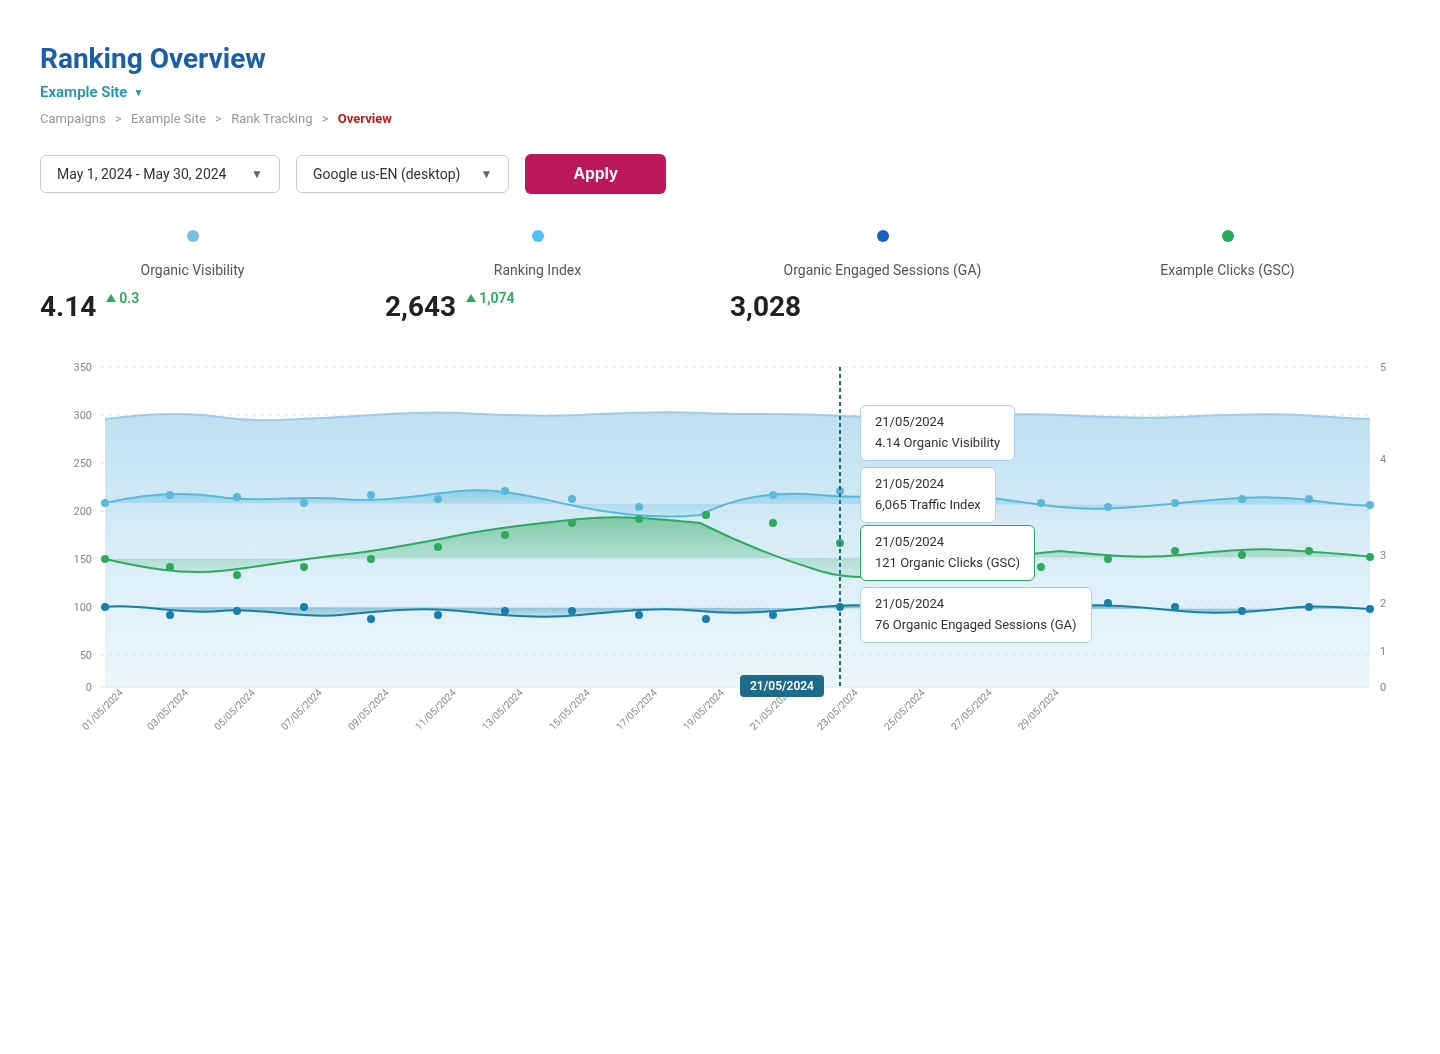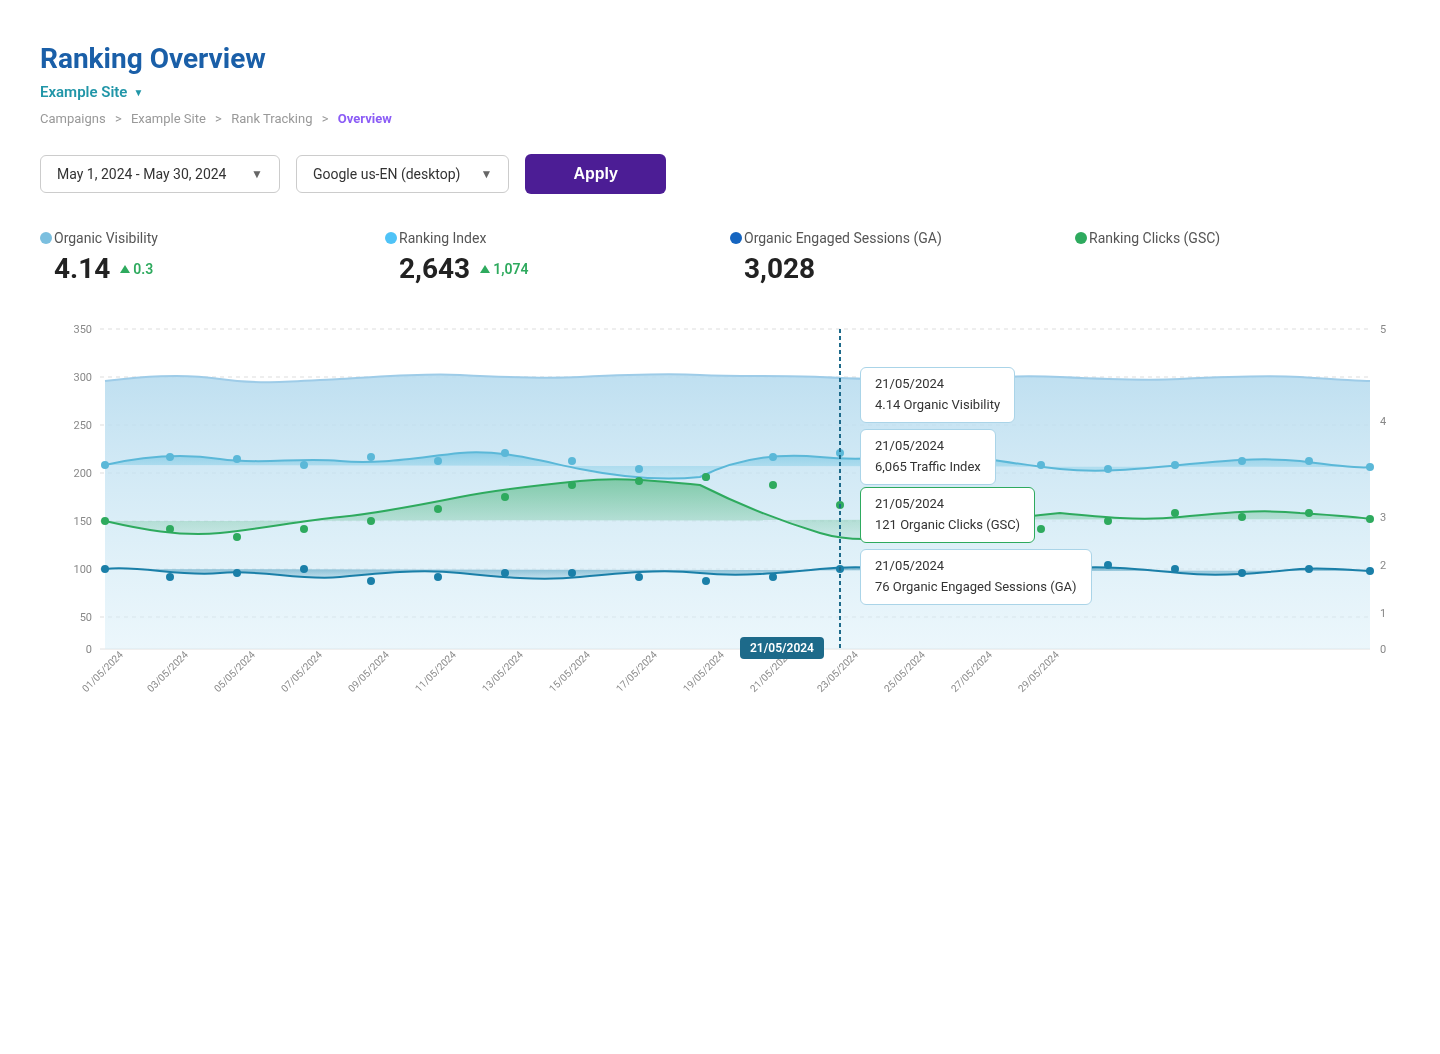--- a/index.html
+++ b/index.html
@@ -30,21 +30,21 @@
       font-size: 10px;
       color: #2196a8;
     }
     .breadcrumb {
       font-size: 13px;
       color: #999;
       margin-bottom: 28px;
     }
     .breadcrumb span.active {
       font-weight: 700;
-      color: #8b5cf6;
+      color: #b91c1c;
     }
     .breadcrumb .sep { margin: 0 6px; }
     .controls {
       display: flex;
       align-items: center;
       gap: 16px;
       margin-bottom: 36px;
     }
     .date-picker, .search-engine-picker {
       display: flex;
@@ -56,21 +56,21 @@
       font-size: 14px;
       color: #333;
       cursor: pointer;
       background: #fff;
       gap: 20px;
     }
     .date-picker { min-width: 240px; }
     .search-engine-picker { min-width: 210px; }
     .chevron-down { color: #666; font-size: 12px; }
     .apply-btn {
-      background: #4c1d95;
+      background: #be185d;
       color: #fff;
       border: none;
       border-radius: 6px;
       padding: 11px 48px;
       font-size: 16px;
       font-weight: 600;
       cursor: pointer;
     }
 
     .metrics-row {
@@ -80,37 +80,37 @@
       align-items: flex-start;
     }
     .metric-item {
       flex: 1;
       padding: 0 20px;
     }
     .metric-item:first-child { padding-left: 0; }
     .metric-label {
       display: flex;
       align-items: center;
-      gap: 2px;
+      gap: 20px;
       font-size: 14px;
       color: #555;
-      margin-bottom: 6px;
+      margin-bottom: 12px;
+      flex-direction: column;
     }
     .dot {
       width: 12px;
       height: 12px;
       border-radius: 50%;
       display: inline-block;
       flex-shrink: 0;
     }
     .metric-value-row {
       display: flex;
-      align-items: center;
+      align-items: flex-start;
       gap: 10px;
-      margin-left: 14px;
     }
     .metric-value {
       font-size: 28px;
       font-weight: 700;
       color: #222;
     }
     .metric-change {
       display: flex;
       align-items: center;
       gap: 3px;
@@ -221,21 +221,21 @@
         <span>Organic Engaged Sessions (GA)</span>
       </div>
       <div class="metric-value-row">
         <span class="metric-value">3,028</span>
 
       </div>
     </div>
     <div class="metric-item">
       <div class="metric-label">
         <span class="dot" style="background:#2eaa5e"></span>
-        <span>Ranking Clicks (GSC)</span>
+        <span>Example Clicks (GSC)</span>
       </div>
     </div>
   </div>
 
 <div class="chart-container">
   <svg class="chart" viewBox="0 0 1360 400" preserveAspectRatio="none">
     <defs>
       <linearGradient id="grad1" x1="0" y1="0" x2="0" y2="1">
         <stop offset="0%" stop-color="#b8dcef" stop-opacity="0.9"></stop>
         <stop offset="100%" stop-color="#d8eef8" stop-opacity="0.5"></stop>

